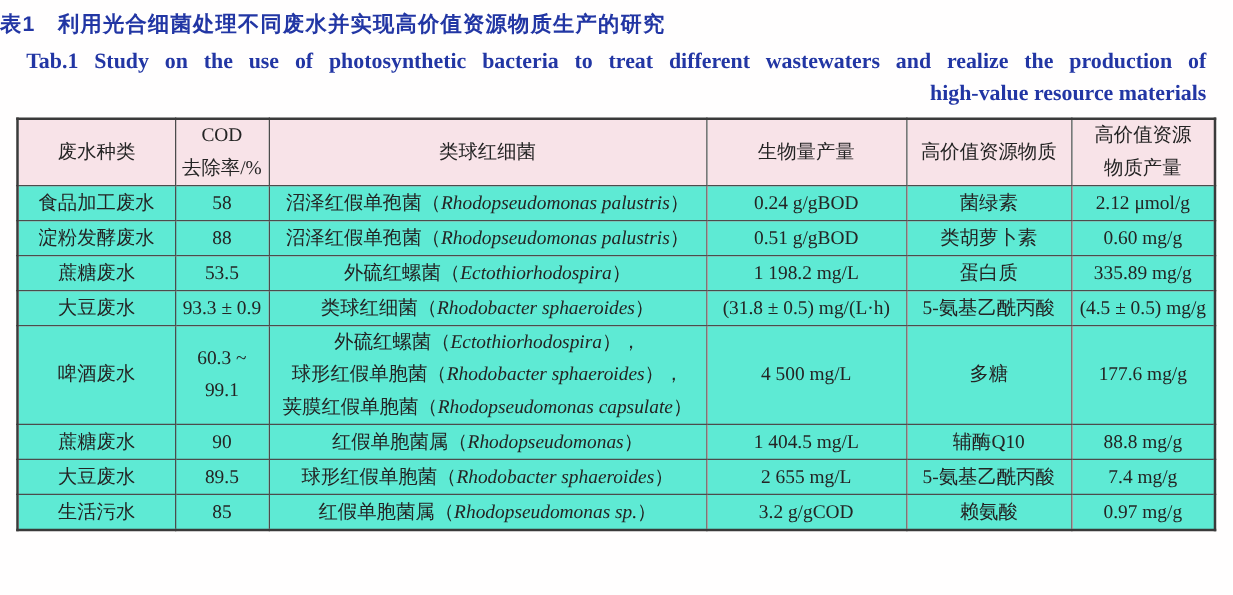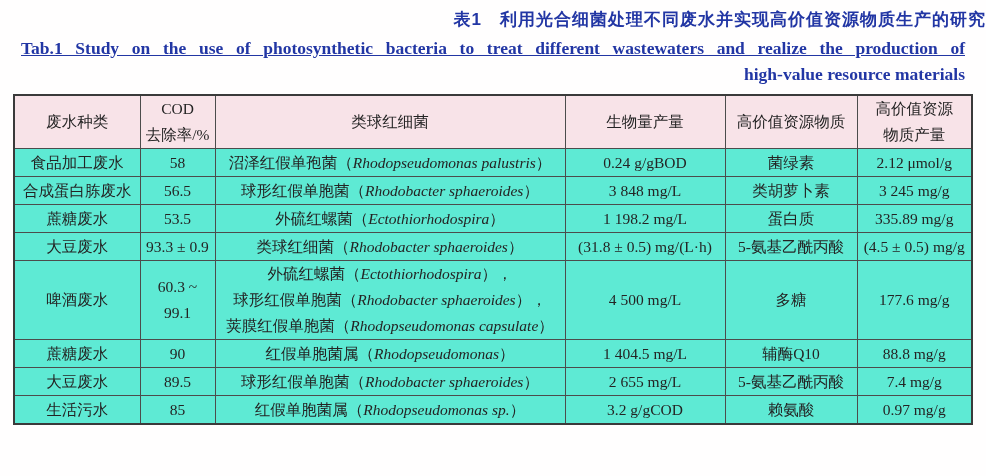--- a/index.html
+++ b/index.html
@@ -2,31 +2,31 @@
 <html><head>
 <meta charset="utf-8">
 <style>
   html,body { margin:0; padding:0; background:#ffffff; }
   .page {
     position:relative; width:986px; height:476px; overflow:hidden;
     background:#fffefe;
     font-family:"Liberation Serif","DejaVu Serif",serif;
   }
   .title-zh {
-    padding-top:8px; text-align:right;
+    padding-top:8px; text-align:left;
     color:#2236a4; font-weight:bold; font-size:17px; line-height:24px;
     font-family:"Liberation Sans","DejaVu Sans",sans-serif;
     letter-spacing:1px;
   }
   .title-en {
     width:944px; margin:3px auto 0;
     color:#2236a4; font-weight:bold; font-size:17.5px;
     font-family:"Liberation Serif","DejaVu Serif",serif;
   }
-  .en-line1 { text-align:justify; text-align-last:justify; line-height:26px; word-spacing:2px;text-decoration:underline; }
+  .en-line1 { text-align:justify; text-align-last:justify; line-height:26px; word-spacing:2px; }
   .en-line2 { text-align:right; line-height:26px; }
   table.research {
     border-collapse:collapse; table-layout:fixed;
     width:958px; margin:7px auto 0;
     border:2px solid #3a3a3a;
   }
   .research th, .research td {
     border:1px solid #4c4c4c;
     text-align:center; vertical-align:middle;
     color:#242424; font-size:15.5px; line-height:26px;
@@ -74,26 +74,26 @@
     <tbody>
         <tr>
           <td>食品加工废水</td>
           <td>58</td>
           <td><span>沼泽红假单孢菌（</span><span class="i">Rhodopseudomonas palustris</span><span>）</span></td>
           <td>0.24 g/gBOD</td>
           <td>菌绿素</td>
           <td>2.12 μmol/g</td>
         </tr>
         <tr>
-          <td>合成蛋白胨废水</td>
-          <td>56.5</td>
-          <td><span>球形红假单胞菌（</span><span class="i">Rhodobacter sphaeroides</span><span>）</span></td>
-          <td>3 848 mg/L</td>
+          <td>淀粉发酵废水</td>
+          <td>88</td>
+          <td><span>沼泽红假单孢菌（</span><span class="i">Rhodopseudomonas palustris</span><span>）</span></td>
+          <td>0.51 g/gBOD</td>
           <td>类胡萝卜素</td>
-          <td>3 245 mg/g</td>
+          <td>0.60 mg/g</td>
         </tr>
         <tr>
           <td>蔗糖废水</td>
           <td>53.5</td>
           <td><span>外硫红螺菌（</span><span class="i">Ectothiorhodospira</span><span>）</span></td>
           <td>1 198.2 mg/L</td>
           <td>蛋白质</td>
           <td>335.89 mg/g</td>
         </tr>
         <tr>

